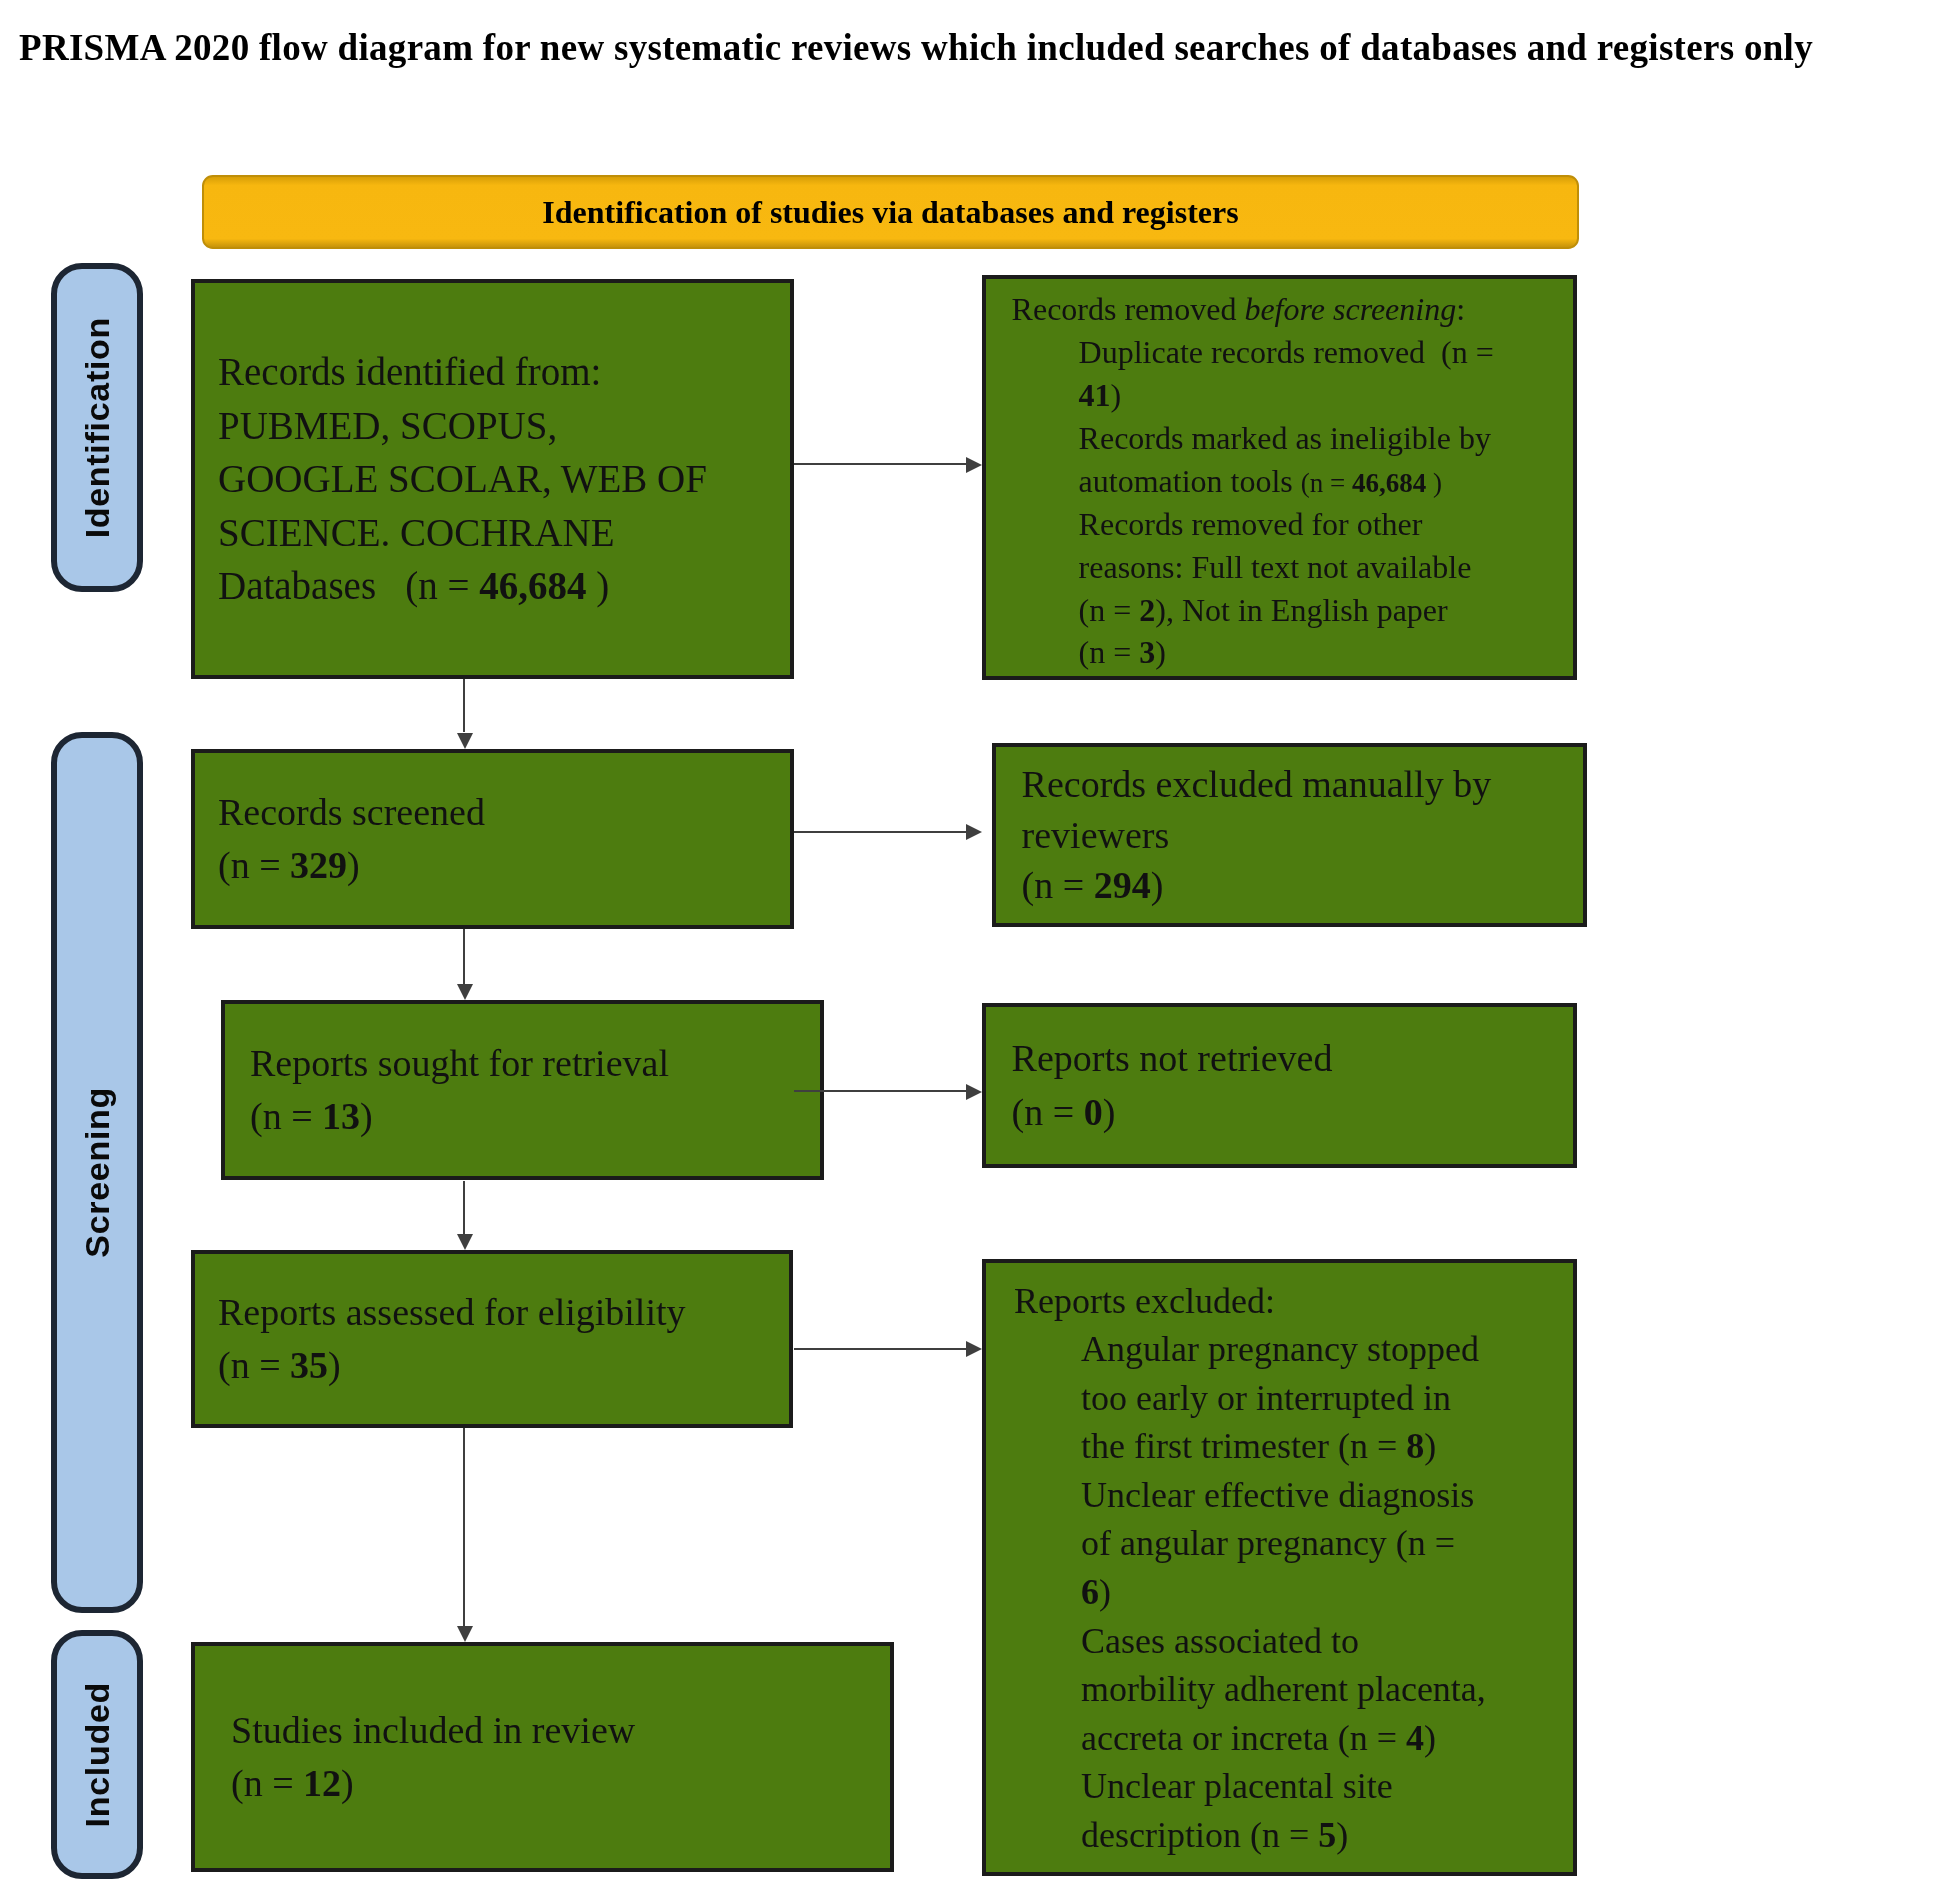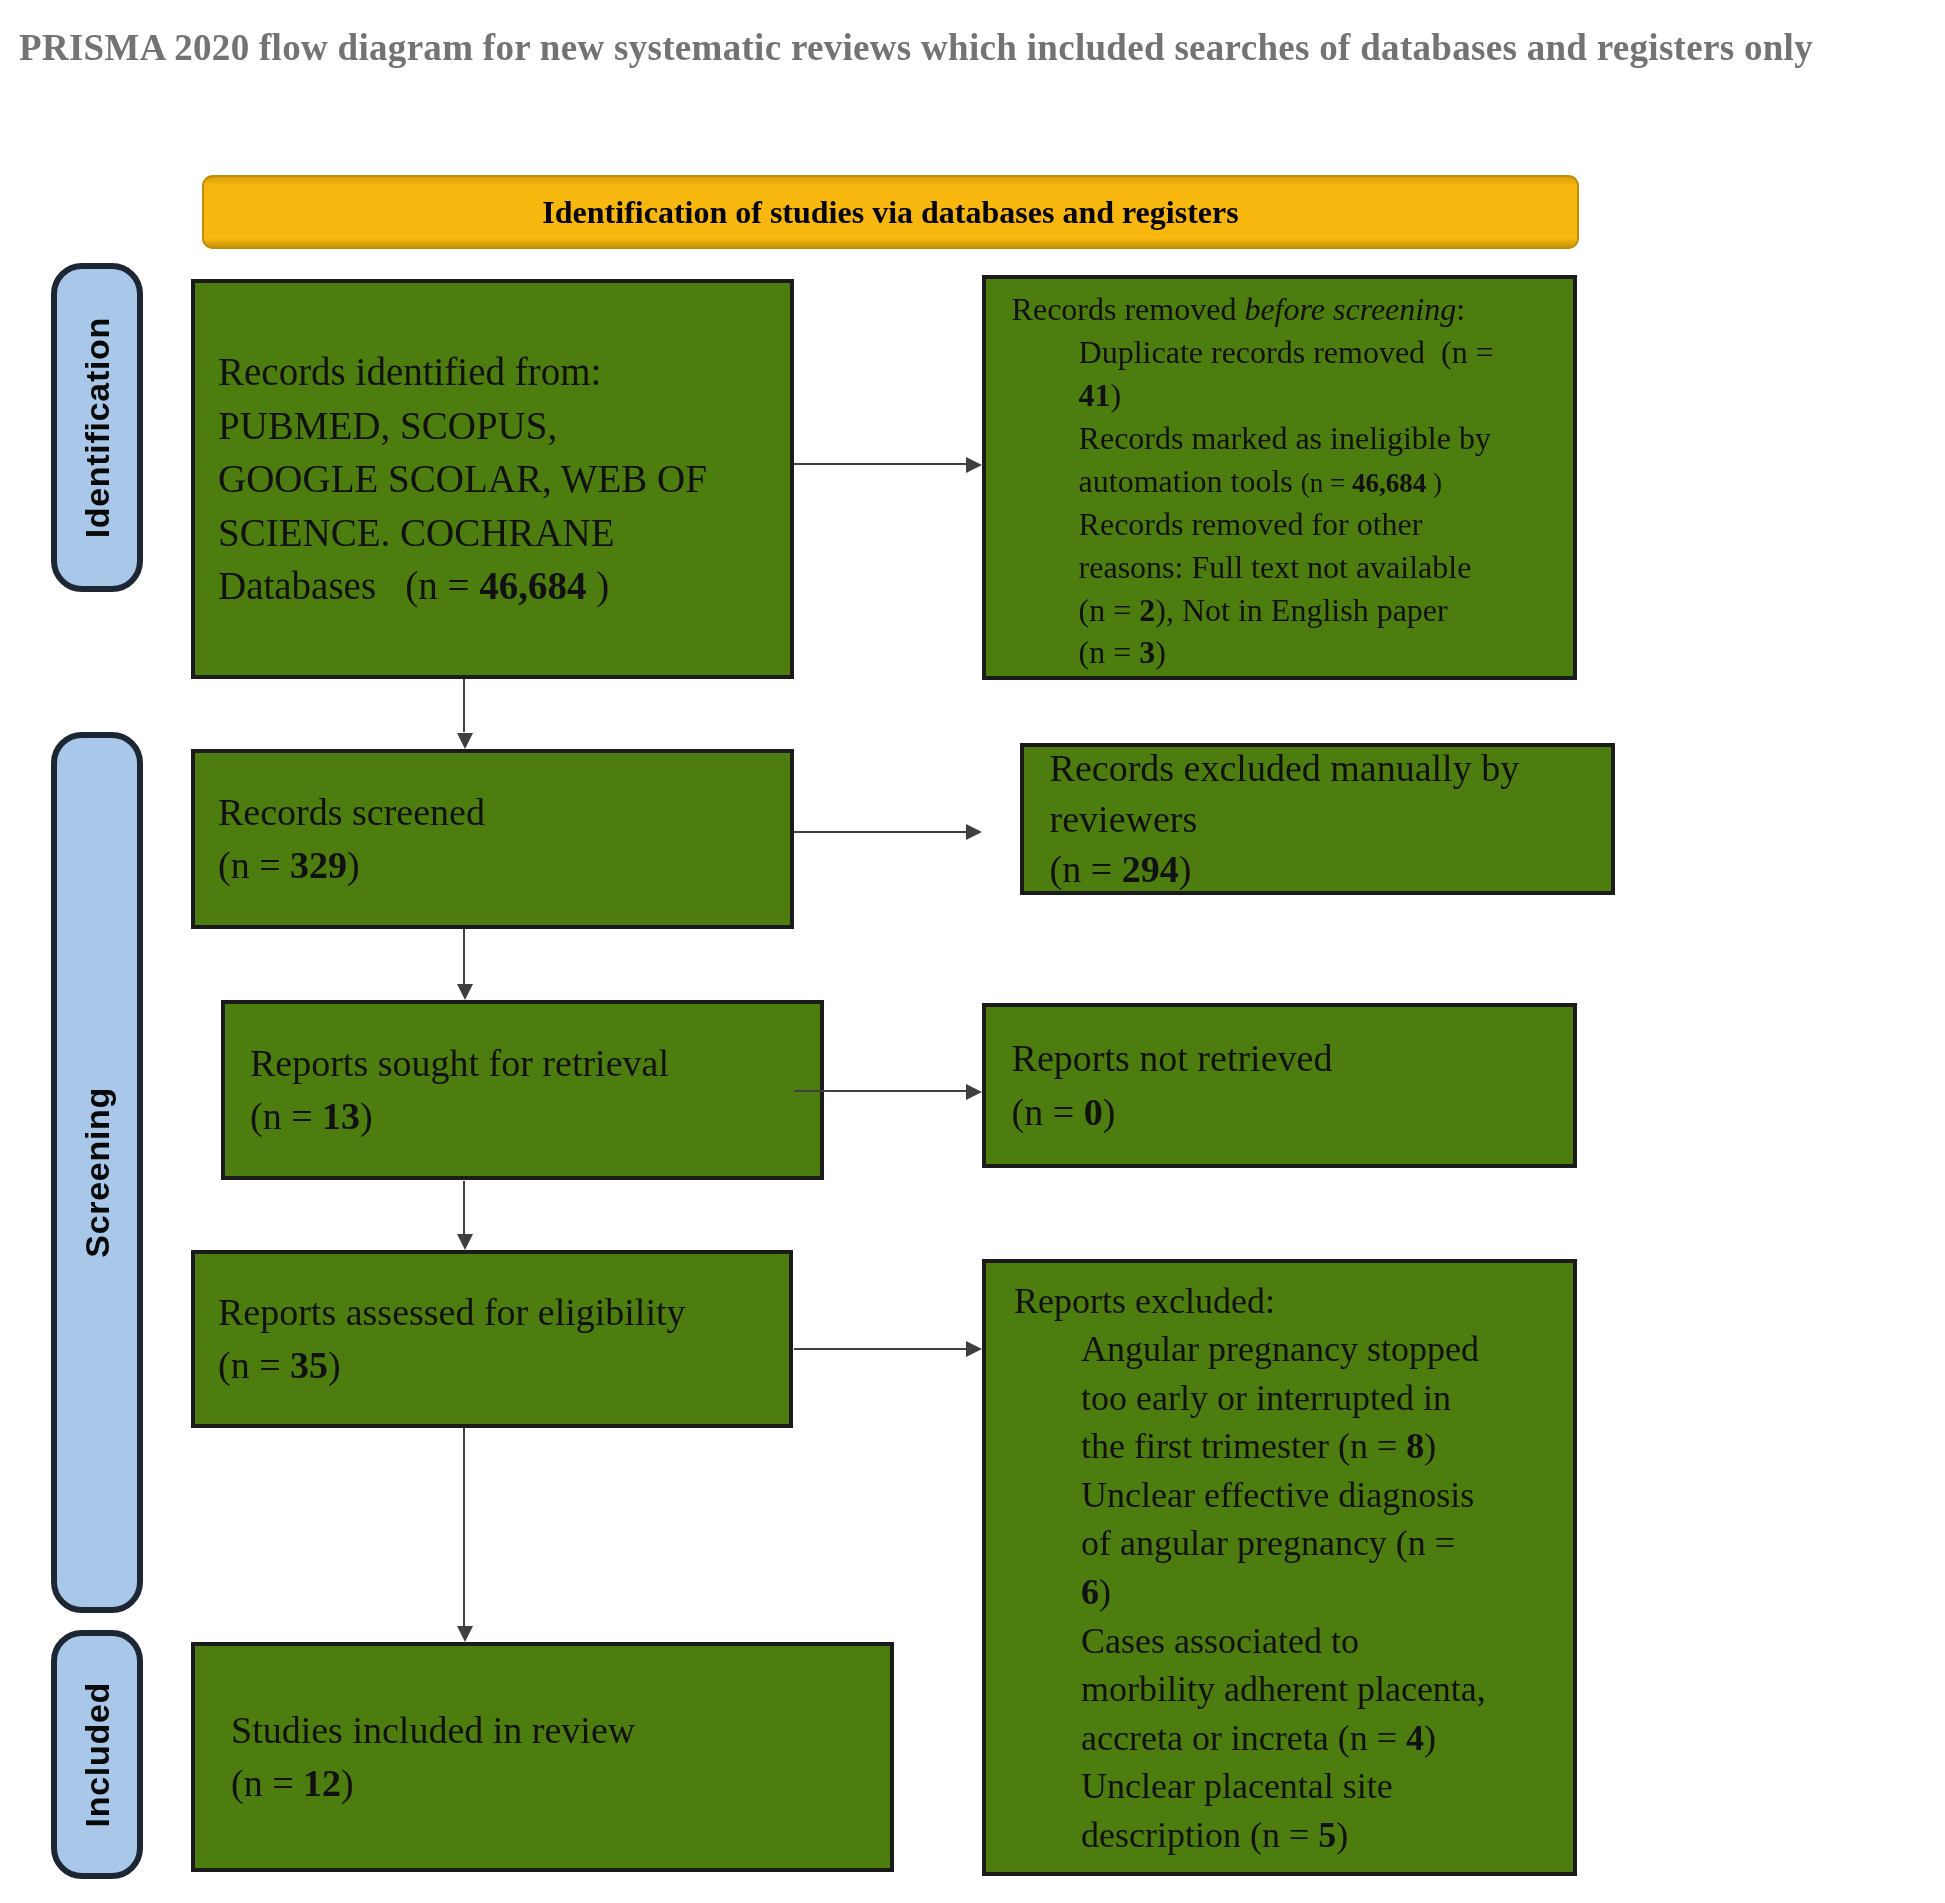--- a/index.html
+++ b/index.html
@@ -1,19 +1,19 @@
 <!DOCTYPE html>
 <html style="font-size:10.8px"><head>
 <meta charset="utf-8">
 <style>
   html,body{margin:0;padding:0;background:#ffffff;}
   #canvas{position:relative;width:1946px;height:1903px;background:#ffffff;overflow:hidden;
           font-family:"Liberation Serif", serif;color:#111;}
   #title{position:absolute;left:19px;top:25.6px;width:1916px;font-weight:700;font-size:37px;
-         letter-spacing:0.3px;color:#737373;}
+         letter-spacing:0.3px;color:#000000;}
   #banner{position:absolute;left:202px;top:175px;width:1377px;height:74px;box-sizing:border-box;
           background:linear-gradient(180deg,#d89f07 0%,#f7b70f 12%,#f8b810 88%,#c7940a 100%);
           border:2.7px solid #bf8e08;border-radius:10.8px;display:flex;align-items:center;justify-content:center;
           font-weight:700;font-size:32px;color:#000;}
   .stage{position:absolute;left:51px;width:92px;box-sizing:border-box;background:#a9c7e8;
          border:6px solid #1d2633;border-radius:31px;display:flex;align-items:center;justify-content:center;
          font-family:"Liberation Sans", sans-serif;font-weight:700;font-size:34px;color:#0a0a0a;}
   .stage span{writing-mode:vertical-rl;transform:rotate(180deg);letter-spacing:0.7px;}
   #stage-identification{top:263px;height:329px;}
   #stage-screening{top:732px;height:881px;}
@@ -25,21 +25,21 @@
   .i{font-style:italic;}
   .sm{font-size:27px;}
   .ind{padding-left:67px;}
   #box-identified{left:191px;top:279px;width:603px;height:400px;padding-left:23px;font-size:39px;line-height:1.37;}
   #box-screened{left:191px;top:749px;width:603px;height:180px;padding-left:23px;font-size:38px;line-height:1.4;}
   #box-sought{left:191px;top:1000px;width:603px;height:180px;padding-left:25px;font-size:38px;line-height:1.4;margin-left:30px;}
   #box-assessed{left:191px;top:1250px;width:602px;height:178px;padding-left:23px;font-size:38px;line-height:1.4;}
   #box-included{left:191px;top:1642px;width:703px;height:230px;padding-left:36px;font-size:38px;line-height:1.4;}
   #box-removed{left:982px;top:275px;width:595px;height:405px;padding:9.4px 5.4px 0 25.6px;
                font-size:32px;line-height:1.34;justify-content:flex-start;}
-  #box-excluded-manual{left:1020px;top:743px;width:595px;height:152px;padding-left:25.6px;font-size:38px;line-height:1.33;}
+  #box-excluded-manual{left:992px;top:743px;width:595px;height:184px;padding-left:25.6px;font-size:38px;line-height:1.33;}
   #box-not-retrieved{left:982px;top:1003px;width:595px;height:165px;padding-left:25.6px;font-size:38px;line-height:1.4;}
   #box-reports-excluded{left:982px;top:1259px;width:595px;height:617px;padding:13.5px 5.4px 0 28px;
                font-size:36px;line-height:1.35;justify-content:flex-start;}
   .vline{position:absolute;width:2px;background:#3f3f3f;left:463px;}
   .hline{position:absolute;height:2px;background:#3f3f3f;left:794px;width:172px;}
   .head-down{position:absolute;width:0;height:0;border-left:8px solid transparent;
              border-right:8px solid transparent;border-top:16px solid #3f3f3f;left:457px;}
   .head-right{position:absolute;width:0;height:0;border-top:8px solid transparent;
               border-bottom:8px solid transparent;border-left:16px solid #3f3f3f;left:966px;}
 </style>

